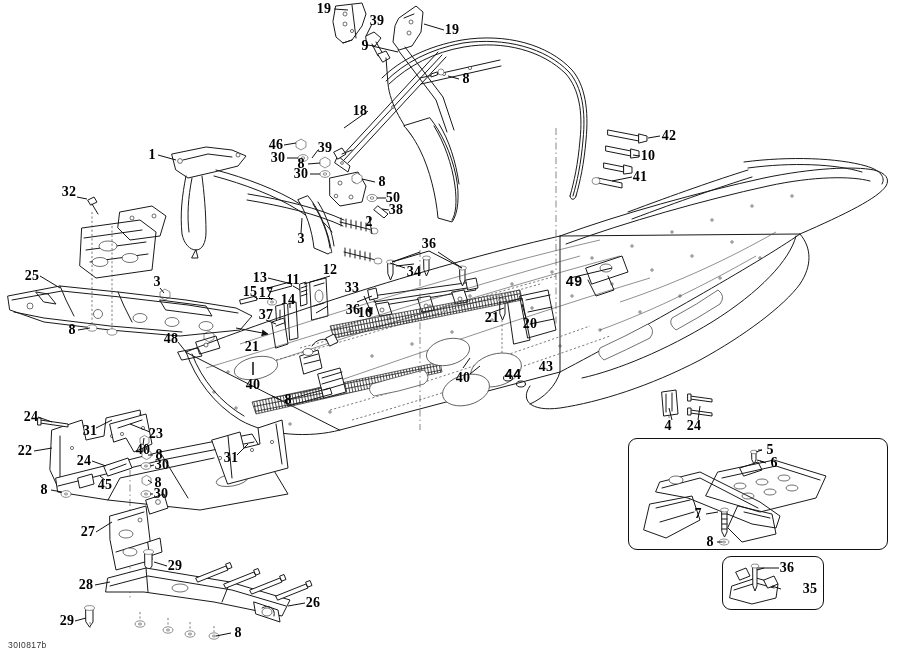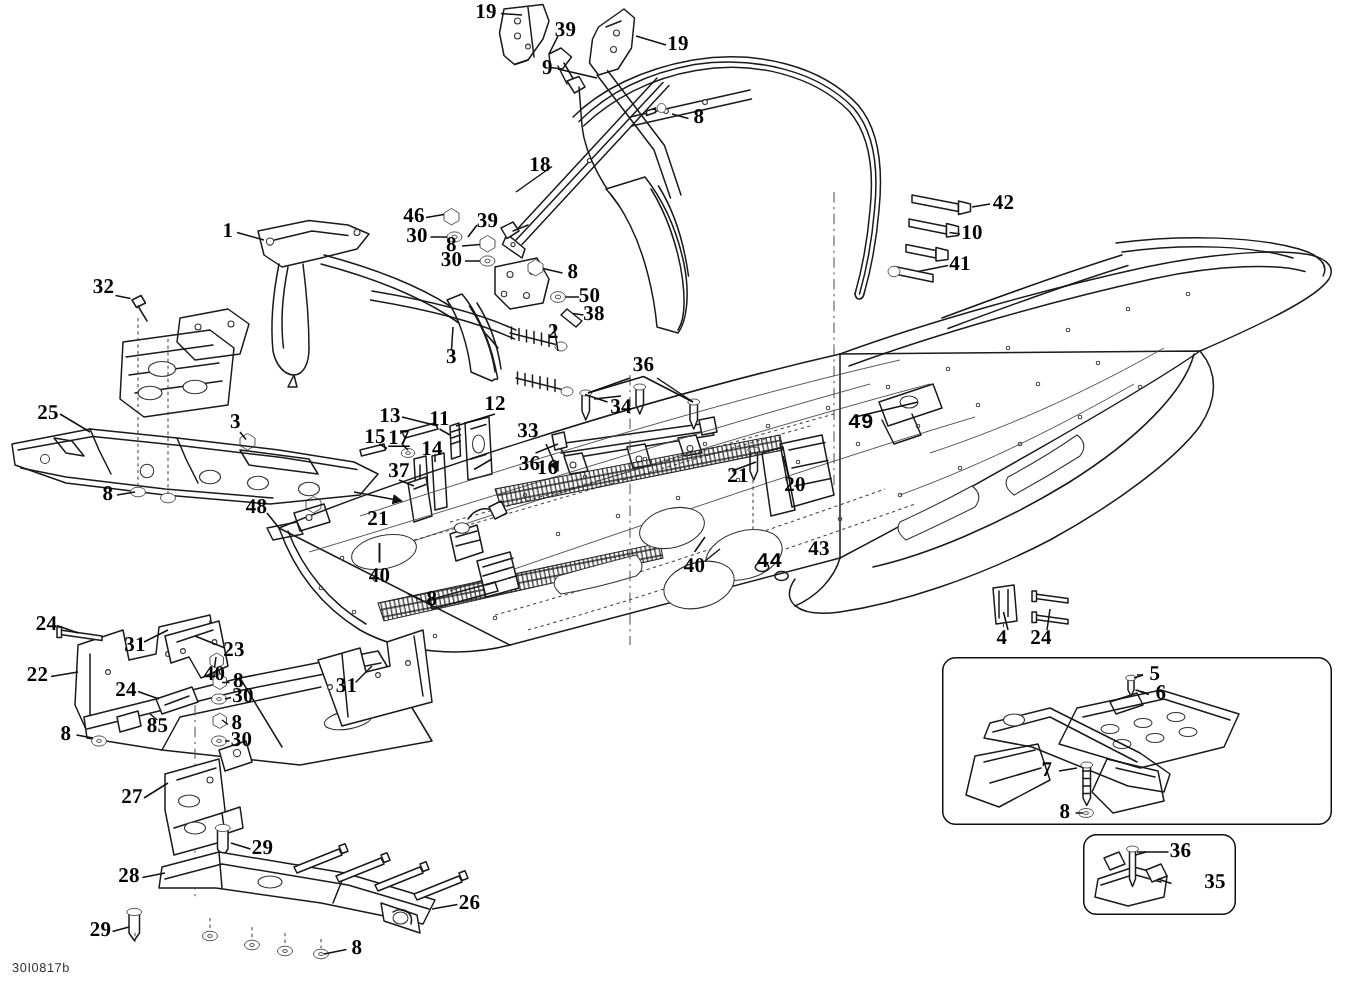--- a/index.html
+++ b/index.html
@@ -748,21 +748,21 @@
       <div class="callout" style="left: 694px; top: 426px;">24</div>
       <div class="callout" style="left: 31px; top: 417px;">24</div>
       <div class="callout" style="left: 90px; top: 431px;">31</div>
       <div class="callout" style="left: 156px; top: 434px;">23</div>
       <div class="callout" style="left: 25px; top: 451px;">22</div>
       <div class="callout" style="left: 143px; top: 450px;">40</div>
       <div class="callout" style="left: 231px; top: 458px;">31</div>
       <div class="callout" style="left: 84px; top: 461px;">24</div>
       <div class="callout" style="left: 159px; top: 455px;">8</div>
       <div class="callout" style="left: 162px; top: 465px;">30</div>
-      <div class="callout" style="left: 105px; top: 485px;">85</div>
+      <div class="callout" style="left: 105px; top: 485px;">45</div>
       <div class="callout" style="left: 44px; top: 490px;">8</div>
       <div class="callout" style="left: 158px; top: 483px;">8</div>
       <div class="callout" style="left: 161px; top: 494px;">30</div>
       <div class="callout" style="left: 88px; top: 532px;">27</div>
       <div class="callout" style="left: 175px; top: 566px;">29</div>
       <div class="callout" style="left: 86px; top: 585px;">28</div>
       <div class="callout" style="left: 313px; top: 603px;">26</div>
       <div class="callout" style="left: 67px; top: 621px;">29</div>
       <div class="callout" style="left: 238px; top: 633px;">8</div>
       <div class="callout" style="left: 770px; top: 450px;">5</div>

